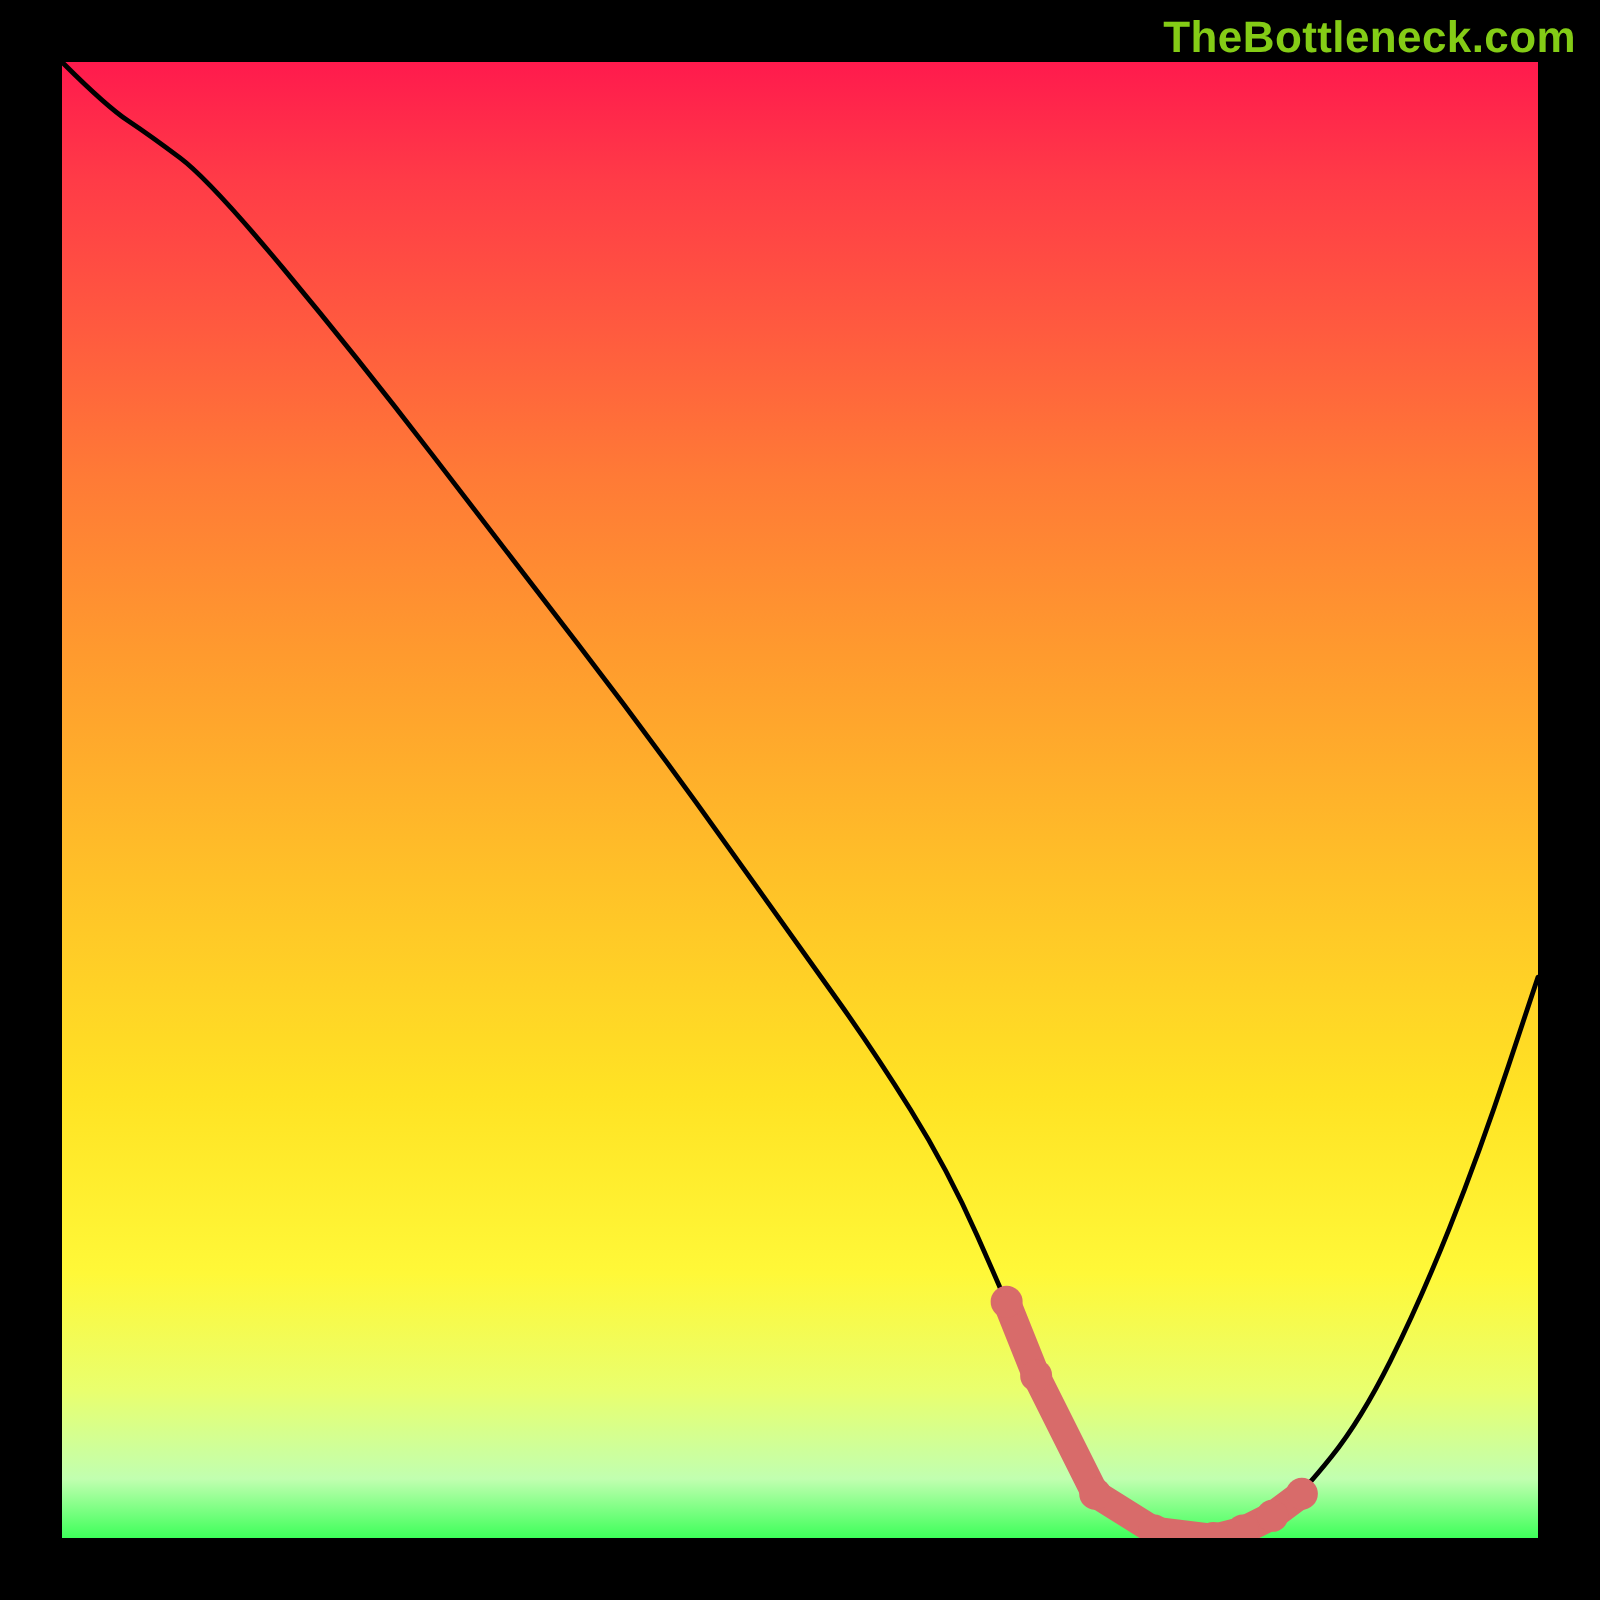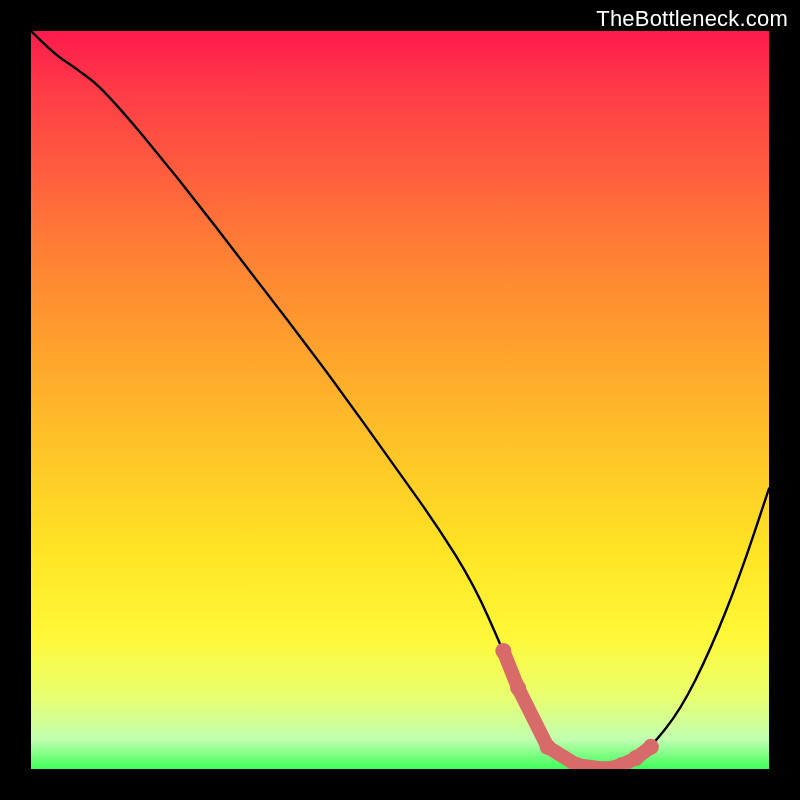--- a/index.html
+++ b/index.html
@@ -27,23 +27,23 @@
       #ffe324 70%,
       #fff838 82%,
       #e9ff6e 90%,
       #c1ffb0 96%,
       #3eff5a 100%);
   }
   .watermark {
     position: absolute;
     top: 6px;
     right: 12px;
-    color: #ffffff;
+    color: #84cc16;
     font-size: 22px;
-    font-weight: 400;
+    font-weight: 700;
     letter-spacing: 0.2px;
     text-align: center;
   }
   svg.curves {
     position: absolute;
     left: 0;
     top: 0;
     width: 738px;
     height: 738px;
   }

